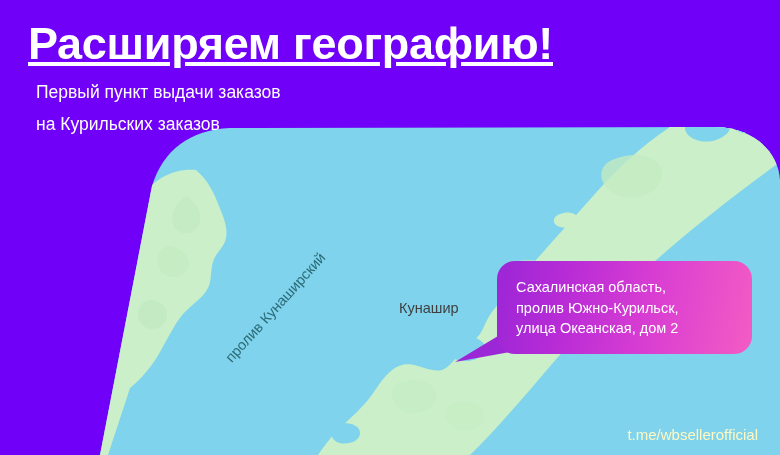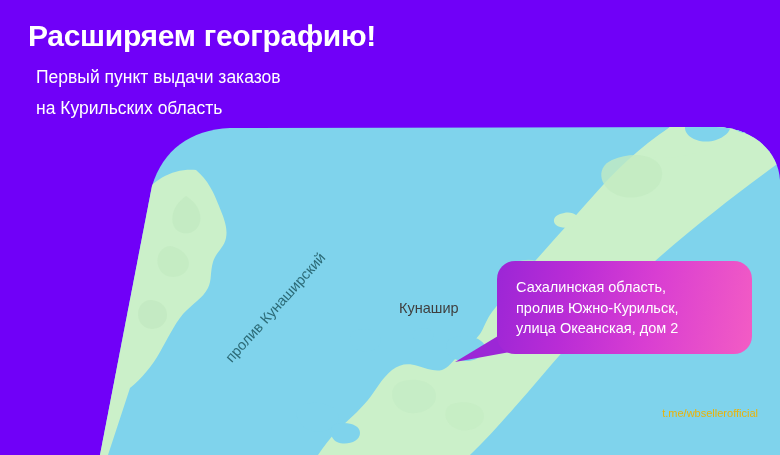--- a/index.html
+++ b/index.html
@@ -15,26 +15,27 @@
   .map-wrap{position:absolute;left:0;top:0;width:780px;height:455px;}
   .map-svg{position:absolute;left:0;top:0;}
 
   
   .headline{
     position:absolute;left:28px;top:20px;z-index:20;
     pointer-events:none;
   }
   .title{
     color:#ffffff;
-    font-size:30px;
+    font-size:45px;
     font-weight:bold;
     letter-spacing:-0.3px;
     line-height:1.05;
     margin:0 0 14px 0;
     white-space:nowrap;
+    text-decoration:underline;
   }
   .subtitle{
     color:#ffffff;
     font-size:17.5px;
     font-weight:normal;
     line-height:1.35;
     margin:8px;
     white-space:nowrap;
   }
 
@@ -69,22 +70,22 @@
   #label-strait{
     left:228px;top:352px;
     color:#2c6b77;
     font-size:14.5px;
     transform:rotate(-48deg);
     transform-origin:0 50%;
   }
 
   
   .handle{
-    position:absolute;right:22px;bottom:36px;z-index:25;
-    color:#eab308;font-size:11px;white-space:nowrap;
+    position:absolute;right:22px;bottom:12px;z-index:25;
+    color:#fef9c3;font-size:15px;white-space:nowrap;
   }
 </style>
 </head>
 <body>
 
 <div id="stage">
 
   <div class="map-wrap">
     <svg class="map-svg" width="780" height="455" viewBox="0 0 780 455">
       <defs>
@@ -197,18 +198,18 @@
     <div class="callout-line">пролив Южно-Курильск,</div>
     <div class="callout-line">улица Океанская, дом 2</div>
   </div>
 
   <div class="map-label" id="label-kunashir">Кунашир</div>
   <div class="map-label" id="label-strait">пролив Кунаширский</div>
 
   <div class="headline">
     <h1 class="title">Расширяем географию!</h1>
     <p class="subtitle">Первый пункт выдачи заказов</p>
-    <p class="subtitle">на Курильских область</p>
+    <p class="subtitle">на Курильских заказов</p>
   </div>
 
   <div class="handle">t.me/wbsellerofficial</div>
 
 </div>
 
 </body></html>

